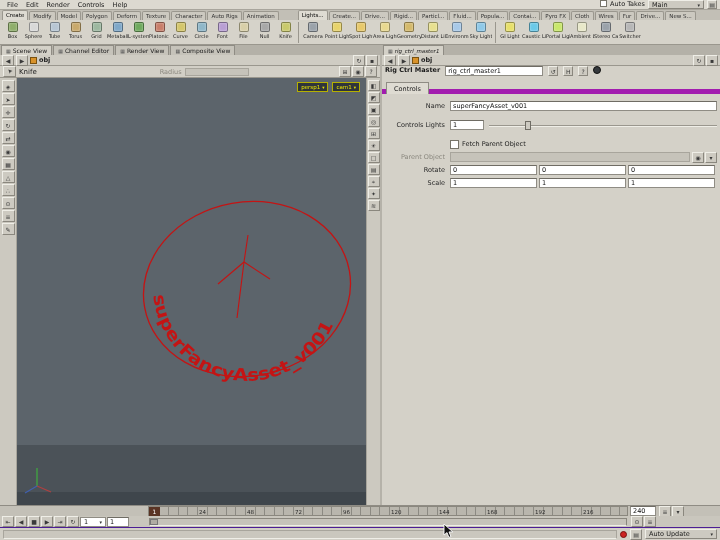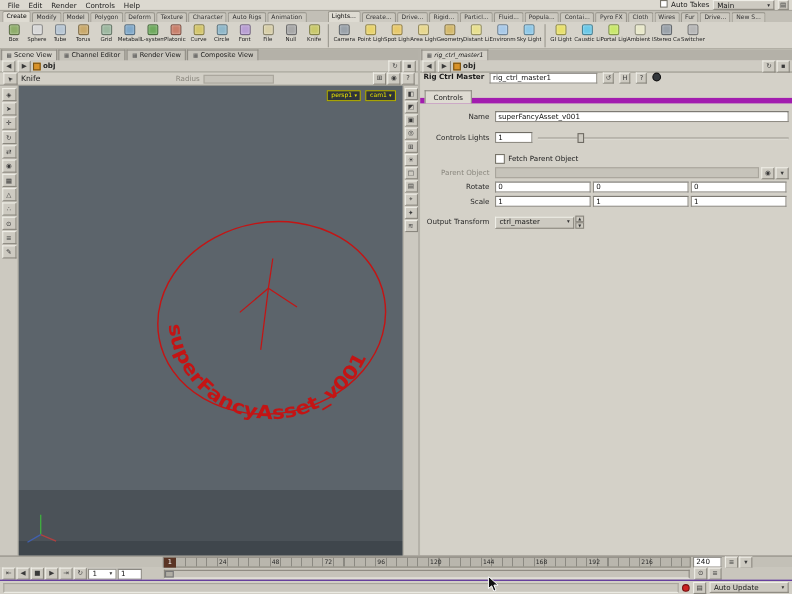--- a/index.html
+++ b/index.html
@@ -610,31 +610,20 @@
           <input class="tf num" value="0" style="">
         </div>
 
         <div class="prow">
           <span class="plabel">Scale</span>
           <input class="tf num" value="1" style="">
           <input class="tf num" value="1" style="">
           <input class="tf num" value="1" style="">
         </div>
 
-        <div class="prow gap">
-          <span class="plabel">Output Transform</span>
-          <span id="output-combo" class="combo">
-            <span>ctrl_master</span>
-            <span class="carrow">▾</span>
-          </span>
-          <span class="spin">
-            <span>▲</span>
-            <span>▼</span>
-          </span>
-        </div>
 
       </div>
     </div>
   </div>
 
   <div id="ruler-row">
     <div id="ruler-spacer"></div>
     <div id="ruler">
       <div id="ruler-labels">
 

